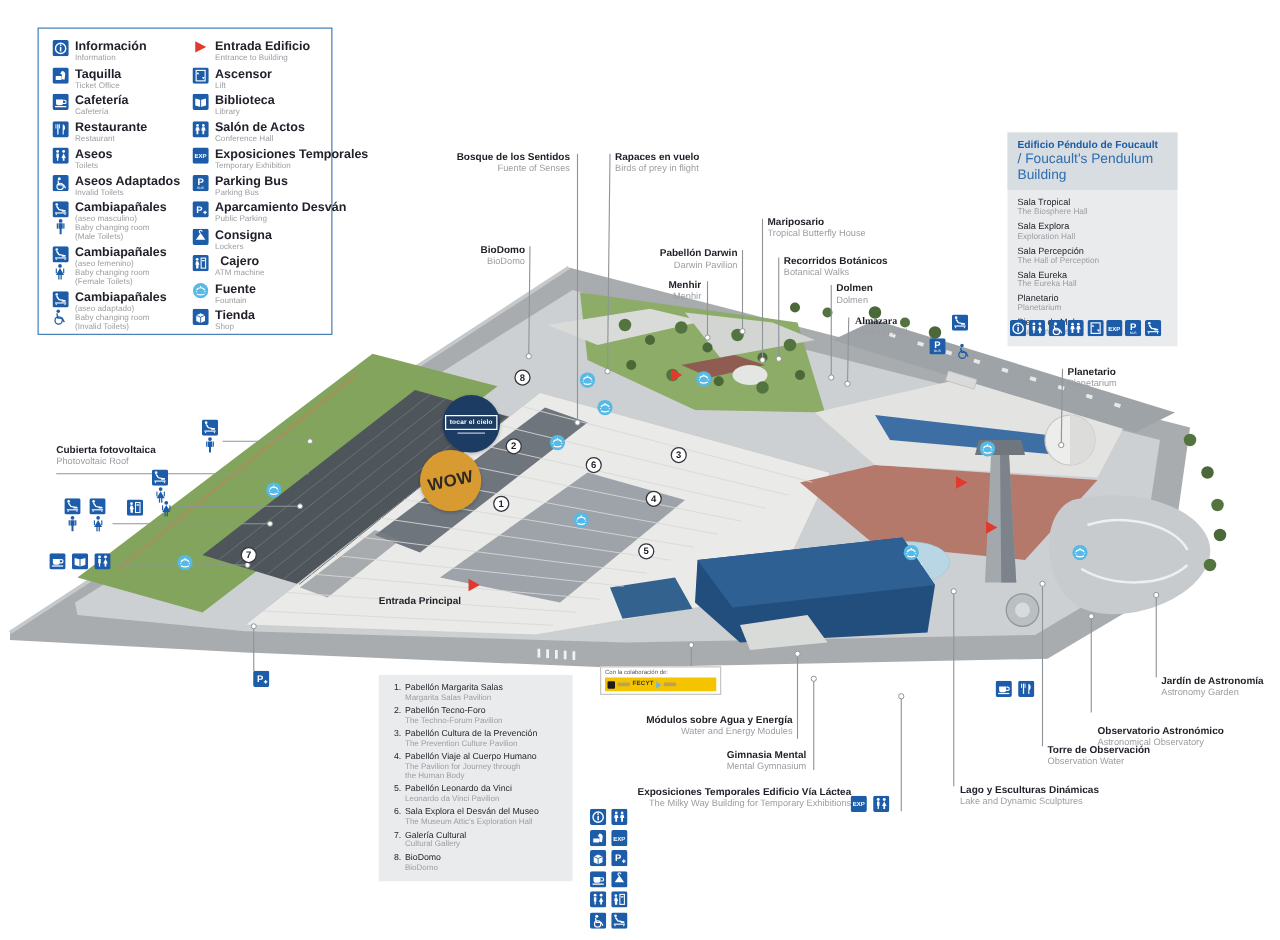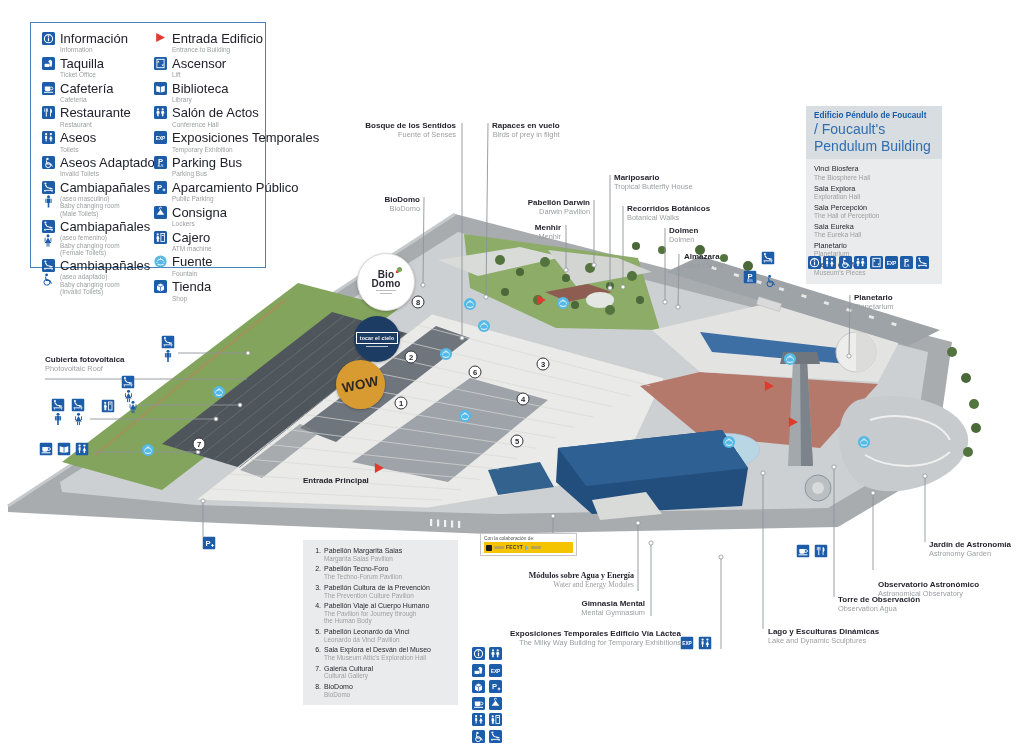--- a/index.html
+++ b/index.html
@@ -9,27 +9,27 @@
 
   
   .panel{position:absolute;box-sizing:border-box;z-index:6;}
   #legend-box{left:30px;top:22px;width:236px;height:246px;background:#fff;border:1px solid #4a82bc;display:flex;gap:6px;padding:9px 5px 5px 10px;}
   .legend-col{display:flex;flex-direction:column;}
   #legend-col1{width:106px;flex:0 0 106px;}
   #legend-col2{flex:1;}
   .legend-item{display:flex;gap:5px;margin-bottom:3.4px;}
   .li-icons{display:flex;flex-direction:column;align-items:center;gap:1px;flex:0 0 14px;width:14px;}
   .li-text{line-height:1.1;white-space:nowrap;}
-  .li-es{display:block;font-size:13px;font-weight:normal;color:#21212c;}
+  .li-es{display:block;font-size:10px;font-weight:bold;color:#21212c;text-align:center;}
   .li-sub{display:block;font-size:6.5px;color:#9c9ea0;}
 
   #foucault-box{left:806px;top:106px;width:136px;background:#E9EBEC;padding:0;}
   .panel-header{background:#D7DDE0;padding:5px 8px;line-height:1.2;}
   .ph-bold{display:block;font-size:8.2px;font-weight:bold;color:#1A5CA8;}
-  .ph-reg{display:block;font-size:14px;color:#2f6db0;}
+  .ph-reg{display:block;font-size:11px;color:#2f6db0;}
   .panel-body{padding:6px 8px 4px 8px;}
   .pb-item{margin-bottom:3.6px;line-height:1.12;}
   .pb-es{display:block;font-size:7.3px;color:#26262e;}
   .pb-en{display:block;font-size:6.6px;color:#9c9ea0;}
   #foucault-icons{position:absolute;left:808px;top:256px;display:flex;gap:2.4px;z-index:6;}
 
   #macro-box{left:303px;top:540px;width:155px;background:#E9EBEC;}
   #macro-header{padding:6px 8px;background:#D7DDE0;font-size:8.4px;line-height:1.1;}
   .macro-bold{font-weight:bold;color:#1A5CA8;}
   .macro-reg{color:#2f6db0;}
@@ -480,21 +480,21 @@
         </div>
         <div class="legend-item">
           <div class="li-icons">
             <span style="display: block; line-height: 0;"><svg width="13" height="13" viewBox="0 0 13 13">
                 <rect width="13" height="13" rx="1.6" fill="#1D5CA8"></rect>
                 <text x="5.6" y="9" font-size="7.6" font-weight="bold" fill="#fff" text-anchor="middle" font-family="Liberation Sans,sans-serif">P</text>
                 <path d="M8.6 8.9 h2.8 M10 7.5 v2.8" stroke="#fff" stroke-width="1"></path>
               </svg></span>
           </div>
           <div class="li-text">
-            <span class="li-es">Aparcamiento Público</span>
+            <span class="li-es">Aparcamiento Desván</span>
             <span class="li-sub">Public Parking</span>
           </div>
         </div>
         <div class="legend-item">
           <div class="li-icons">
             <span style="display: block; line-height: 0;"><svg width="13" height="13" viewBox="0 0 13 13">
                 <rect width="13" height="13" rx="1.6" fill="#1D5CA8"></rect>
                 <path d="M6.5 3.4 a1.1 1.1 0 1 1 1.1 -1.1" fill="none" stroke="#fff" stroke-width="0.85"></path>
                 <path d="M6.5 3.4 L2.7 8.8 h7.6 Z" fill="#fff"></path>
               </svg></span>
@@ -550,21 +550,21 @@
       </div>
   </div>
 
   <div class="panel" id="foucault-box">
     <div class="panel-header">
       <span class="ph-bold">Edificio Péndulo de Foucault</span>
       <span class="ph-reg">/ Foucault's Pendulum Building</span>
     </div>
     <div class="panel-body" id="foucault-items">
         <div class="pb-item">
-          <span class="pb-es">Vinci Biosfera</span>
+          <span class="pb-es">Sala Tropical</span>
           <span class="pb-en">The Biosphere Hall</span>
         </div>
         <div class="pb-item">
           <span class="pb-es">Sala Explora</span>
           <span class="pb-en">Exploration Hall</span>
         </div>
         <div class="pb-item">
           <span class="pb-es">Sala Percepción</span>
           <span class="pb-en">The Hall of Perception</span>
         </div>
@@ -778,40 +778,33 @@
     <span id="collab-label">Con la colaboración de:</span>
     <div id="collab-strip">
       <span class="logo-blob"></span>
       <span class="logo-bar"></span>
       <span id="collab-fecyt">FECYT</span>
       <span class="logo-tri"></span>
       <span class="logo-bar"></span>
     </div>
   </div>
 
-  <div class="big-circle" id="biodomo-circle">
-    <span class="bd-line">Bio</span>
-    <span class="bd-line">Domo</span>
-    <span class="bd-bird"></span>
-    <span class="bd-bar" style="width:20px"></span>
-    <span class="bd-bar" style="width:12px"></span>
-  </div>
   <div class="big-circle" id="tocar-circle">
     <span id="tocar-inner">tocar el cielo</span>
     <span class="tc-bar"></span>
   </div>
   <div class="big-circle" id="wow-circle">
     <span id="wow-text">WOW</span>
   </div>
 
 <div class="map-label right" style="left: 456px; top: 122px;">
       <span class="ml-es">Bosque de los Sentidos</span>
       <span class="ml-en">Fuente of Senses</span>
     </div>
-    <div class="map-label" style="left: 492px; top: 122px; text-align: right;">
+    <div class="map-label" style="left: 492px; top: 122px;">
       <span class="ml-es">Rapaces en vuelo</span>
       <span class="ml-en">Birds of prey in flight</span>
     </div>
     <div class="map-label right" style="left: 420px; top: 196px;">
       <span class="ml-es">BioDomo</span>
       <span class="ml-en">BioDomo</span>
     </div>
     <div class="map-label right" style="left: 590px; top: 199px;">
       <span class="ml-es">Pabellón Darwin</span>
       <span class="ml-en">Darwin Pavilion</span>
@@ -825,54 +818,54 @@
       <span class="ml-en">Tropical Butterfly House</span>
     </div>
     <div class="map-label" style="left: 627px; top: 205px;">
       <span class="ml-es">Recorridos Botánicos</span>
       <span class="ml-en">Botanical Walks</span>
     </div>
     <div class="map-label" style="left: 669px; top: 227px;">
       <span class="ml-es">Dolmen</span>
       <span class="ml-en">Dolmen</span>
     </div>
-    <div class="map-label" style="left: 684px; top: 253px;">
+    <div class="map-label" style="left: 684px; top: 253px; font-family: Liberation Serif, serif;">
       <span class="ml-es">Almazara</span>
       <span class="ml-en">Olive Oil Mill</span>
     </div>
     <div class="map-label" style="left: 854px; top: 294px;">
       <span class="ml-es">Planetario</span>
       <span class="ml-en">Planetarium</span>
     </div>
     <div class="map-label" style="left: 45px; top: 356px;">
       <span class="ml-es">Cubierta fotovoltaica</span>
       <span class="ml-en">Photovoltaic Roof</span>
     </div>
     <div class="map-label" style="left: 303px; top: 477px;">
       <span class="ml-es">Entrada Principal</span>
     </div>
-    <div class="map-label right" style="left: 634px; top: 572px; font-family: Liberation Serif, serif;">
+    <div class="map-label right" style="left: 634px; top: 572px;">
       <span class="ml-es">Módulos sobre Agua y Energía</span>
       <span class="ml-en">Water and Energy Modules</span>
     </div>
     <div class="map-label right" style="left: 645px; top: 600px;">
       <span class="ml-es">Gimnasia Mental</span>
       <span class="ml-en">Mental Gymnasium</span>
     </div>
     <div class="map-label right" style="left: 681px; top: 630px;">
       <span class="ml-es">Exposiciones Temporales Edificio Vía Láctea</span>
       <span class="ml-en">The Milky Way Building for Temporary Exhibitions</span>
     </div>
     <div class="map-label" style="left: 768px; top: 628px;">
       <span class="ml-es">Lago y Esculturas Dinámicas</span>
       <span class="ml-en">Lake and Dynamic Sculptures</span>
     </div>
     <div class="map-label" style="left: 838px; top: 596px;">
       <span class="ml-es">Torre de Observación</span>
-      <span class="ml-en">Observation Agua</span>
+      <span class="ml-en">Observation Water</span>
     </div>
     <div class="map-label" style="left: 878px; top: 581px;">
       <span class="ml-es">Observatorio Astronómico</span>
       <span class="ml-en">Astronomical Observatory</span>
     </div>
     <div class="map-label" style="left: 929px; top: 541px;">
       <span class="ml-es">Jardín de Astronomía</span>
       <span class="ml-en">Astronomy Garden</span>
     </div>
     <div class="num-marker" style="left: 401px; top: 403px;">1</div>

